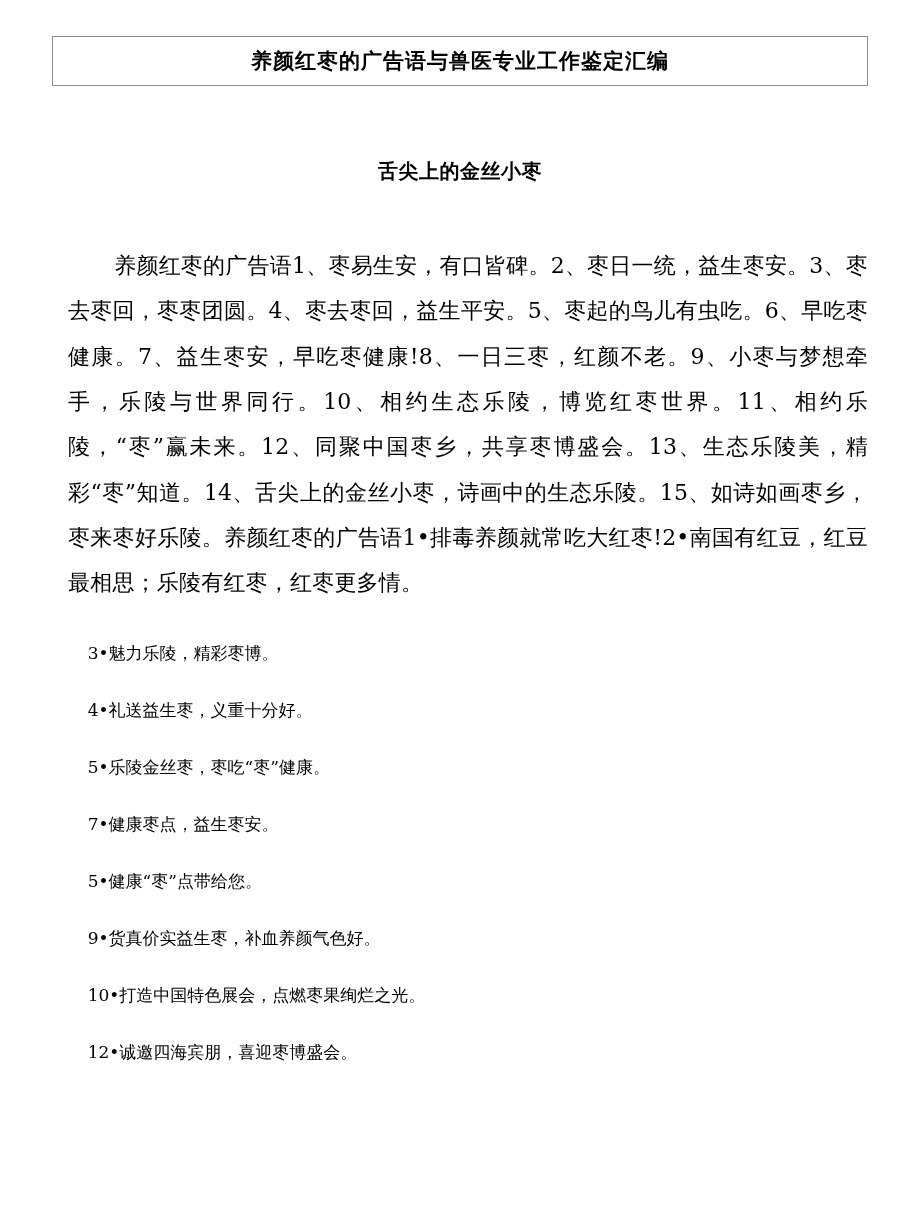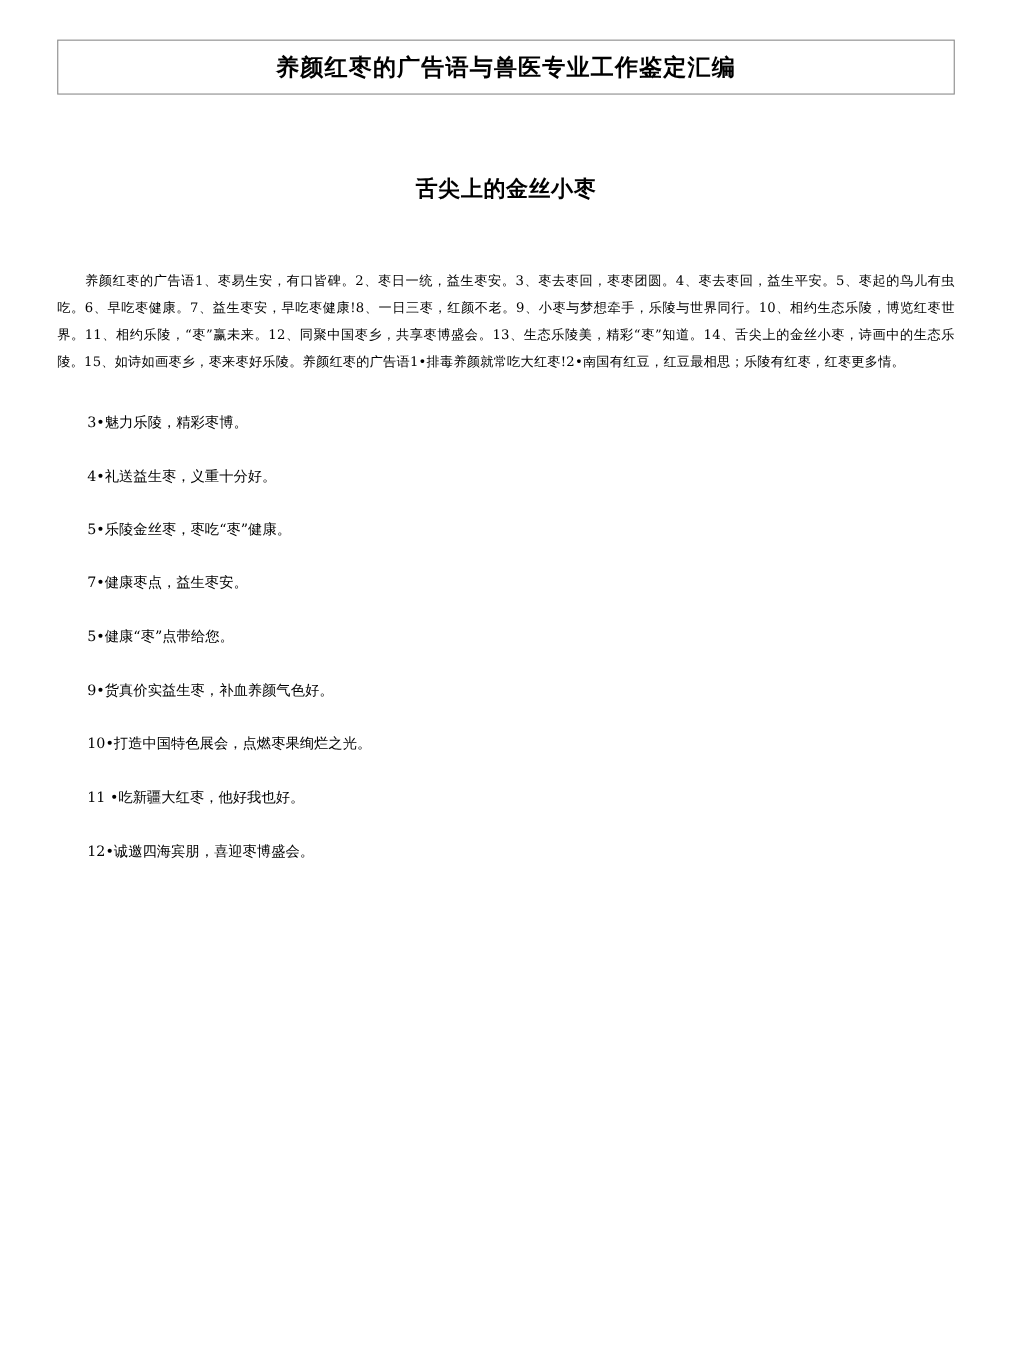--- a/index.html
+++ b/index.html
@@ -41,32 +41,32 @@
     font-size: 20px;
     font-weight: bold;
     margin-top: 72px;
     font-family: "DejaVu Sans", "Liberation Sans", sans-serif;
     letter-spacing: 0.5px;
   }
   .body-block {
     margin-top: 58px;
   }
   p.para {
-    font-size: 12px;
+    font-size: 22px;
     line-height: 2.06;
-    margin: 0 0 0 0;
+    margin: 0 0 0 16px;
     text-align: justify;
     text-justify: inter-ideograph;
     letter-spacing: 0.2px;
   }
   p.para.indent {
     text-indent: 2.1em;
   }
   p.item {
-    font-size: 13px;
+    font-size: 17px;
     line-height: 2.06;
     margin: 22px 0 0 0;
     text-indent: 2.1em;
   }
   p.item:first-child {
     margin-top: 0;
   }
   .items-block {
     margin-top: 30px;
   }
@@ -87,17 +87,16 @@
   </div>
 
   <div class="items-block">
     <p class="item">3•魅力乐陵，精彩枣博。</p>
     <p class="item">4•礼送益生枣，义重十分好。</p>
     <p class="item">5•乐陵金丝枣，枣吃“枣”健康。</p>
     <p class="item">7•健康枣点，益生枣安。</p>
     <p class="item">5•健康“枣”点带给您。</p>
     <p class="item">9•货真价实益生枣，补血养颜气色好。</p>
     <p class="item">10•打造中国特色展会，点燃枣果绚烂之光。</p>
-    <p class="item">11 •吃新疆大红枣，他好我也好。</p>
     <p class="item">12•诚邀四海宾朋，喜迎枣博盛会。</p>
   </div>
 
 </div>
 
 </body></html>

